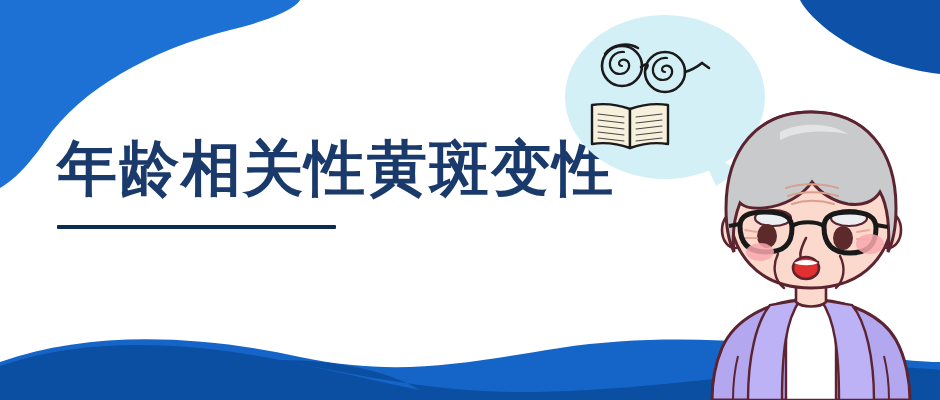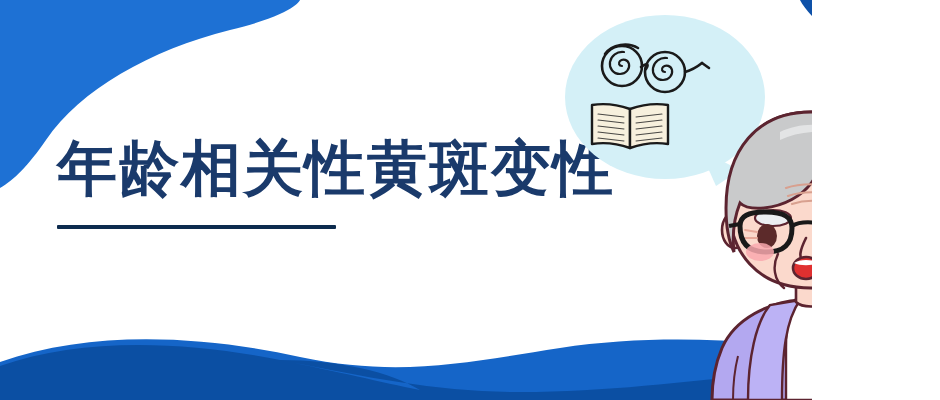--- a/index.html
+++ b/index.html
@@ -5,21 +5,21 @@
   html, body {
     margin: 0;
     padding: 0;
     background: #ffffff;
   }
   body {
     font-family: "Liberation Sans", sans-serif;
   }
   #banner {
     position: relative;
-    width: 812px;
+    width: 940px;
     height: 400px;
     overflow: hidden;
     background: #fde047;
   }
   #bg-svg, #art-svg {
     position: absolute;
     left: 0;
     top: 0;
     width: 940px;
     height: 400px;

